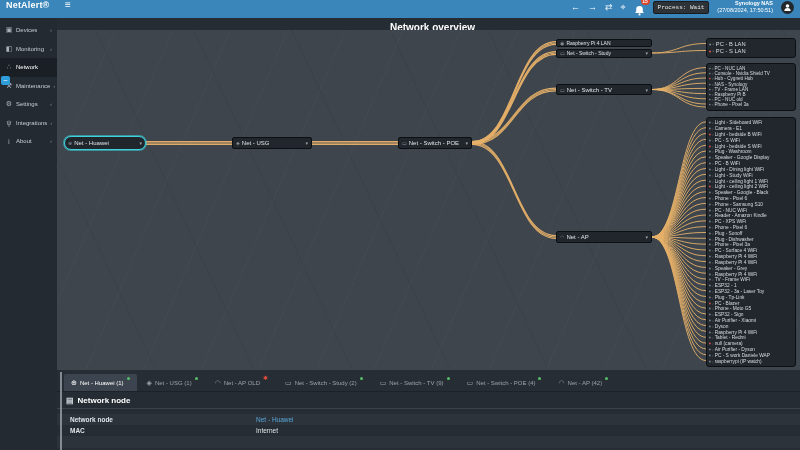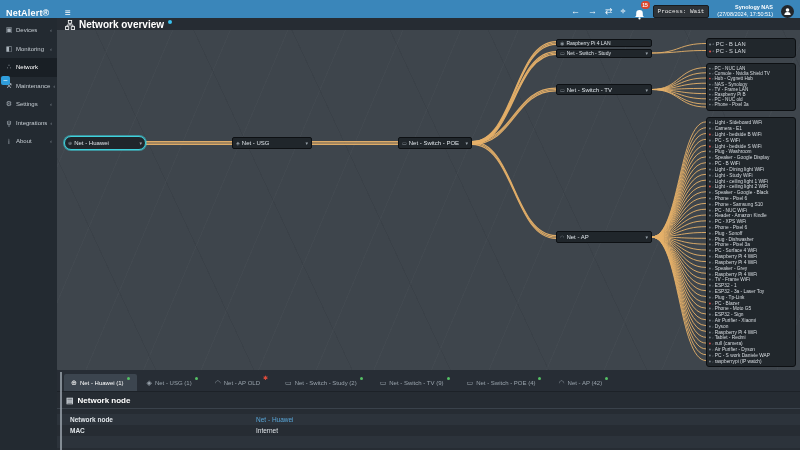--- a/index.html
+++ b/index.html
@@ -1,20 +1,20 @@
 <!DOCTYPE html>
 <html><head>
 <meta charset="utf-8">
 <style>
   html,body{margin:0;padding:0;background:#12161a;}
   *{box-sizing:border-box;font-family:"Liberation Sans",sans-serif;}
   .app{position:relative;width:800px;height:450px;overflow:hidden;background:#262c33;}
 
   
-  .topbar{position:absolute;top:0;left:0;right:0;height:18px;background:#3a86ba;display:flex;align-items:flex-end;color:#fff;z-index:9;}
+  .topbar{position:absolute;top:0;left:0;right:0;height:18px;background:#3a86ba;display:flex;align-items:flex-start;color:#fff;z-index:9;}
   .brand{width:57px;padding-left:6px;font-weight:bold;font-size:9px;letter-spacing:.2px;}
   .hamburger{margin-left:8px;font-size:10px;line-height:10px;cursor:pointer;}
   .tb-right{margin-left:auto;display:flex;align-items:center;gap:8px;padding-right:6px;}
   .navi{font-size:9px;opacity:.95;cursor:pointer;}
   .bellwrap{position:relative;width:11px;height:11px;}
   .badge{position:absolute;top:-5px;right:-5px;background:#d9442c;color:#fff;border-radius:5px;font-size:5px;line-height:8px;min-width:9px;height:8px;text-align:center;padding:0 1px;font-weight:bold;}
   .chip{background:#2e3338;border:1px solid #181c20;color:#e8e8e8;font-family:"Liberation Mono",monospace;font-size:6px;padding:2px 4px;border-radius:2px;}
   .hostblock{text-align:right;font-size:5.5px;line-height:7px;}
   .hostblock .hn{font-weight:bold;}
   .avatar{width:13px;height:13px;border-radius:50%;background:#22272c;display:flex;align-items:center;justify-content:center;}
@@ -23,21 +23,21 @@
   .sidebar{position:absolute;top:18px;left:0;width:57px;bottom:0;background:#232a31;padding-top:3px;z-index:8;}
   .s-item{display:flex;align-items:center;height:18.5px;padding:0 5px 0 5px;color:#c6cdd3;font-size:6px;gap:3px;cursor:pointer;}
   .s-item .gl{width:8px;font-size:7px;color:#a9b2ba;text-align:center;flex:none;}
   .s-item .lb{white-space:nowrap;}
   .s-item .ch{margin-left:auto;font-size:6px;color:#7d868e;}
   .s-item.active{background:#191f25;color:#fff;}
   .collapse-btn{position:absolute;left:1px;top:58px;width:9px;height:9px;background:#2f9ddb;border-radius:2px;color:#fff;font-size:7px;line-height:8px;text-align:center;cursor:pointer;}
 
   
   .main{position:absolute;left:57px;top:18px;right:0;bottom:0;background:#262c33;}
-  .title-row{height:13px;display:flex;align-items:center;gap:4px;padding-left:8px;color:#fff;}
+  .title-row{height:13px;display:flex;align-items:center;gap:4px;padding-left:8px;color:#fff;flex-direction:column;}
   .title-row .t{font-size:10px;font-weight:bold;}
   .title-badge{width:4px;height:4px;border-radius:50%;background:#39c2f0;margin-bottom:6px;}
 
   .canvas{position:absolute;left:0;top:12px;width:743px;height:340px;background:#3e454c;overflow:hidden;
     background-image:repeating-linear-gradient(113deg, rgba(255,255,255,.02) 0 1px, transparent 1px 53px),
                      repeating-linear-gradient(65deg, rgba(0,0,0,.06) 0 1px, transparent 1px 89px);}
   .edges{position:absolute;left:0;top:0;z-index:1;}
 
   .node{position:absolute;background:#20262b;border:1px solid #0d1013;border-radius:2px;display:flex;align-items:center;gap:2px;padding:0 3px;color:#dde3e8;z-index:2;cursor:pointer;}
   .node .gl{font-size:5px;color:#8b959d;flex:none;}

